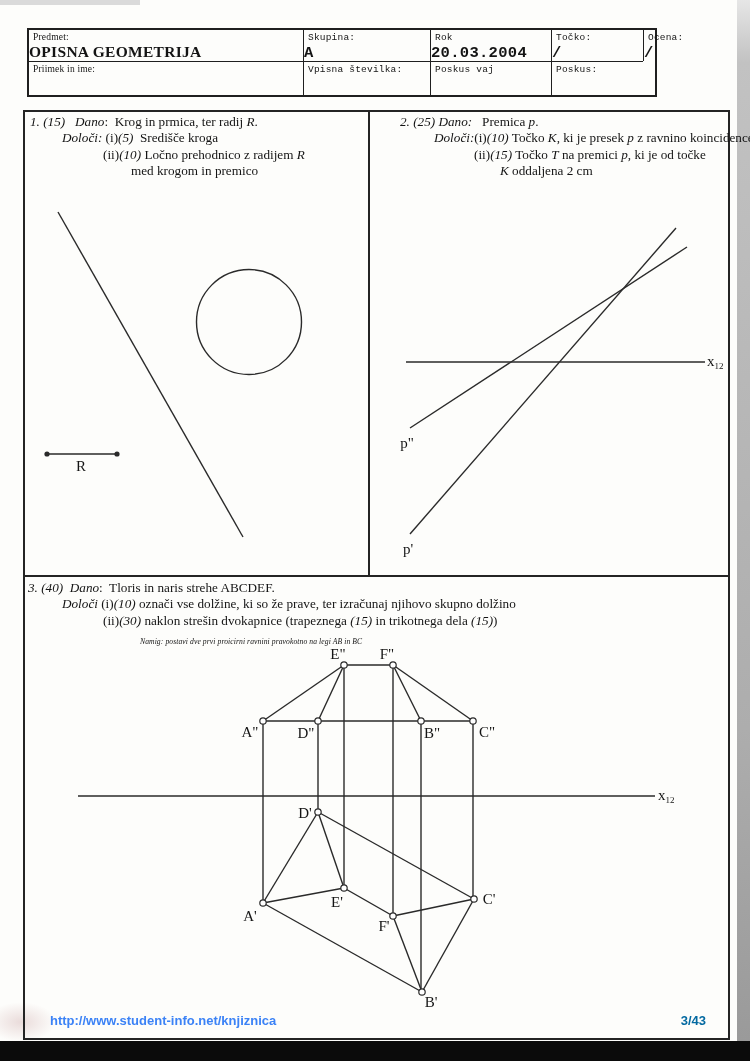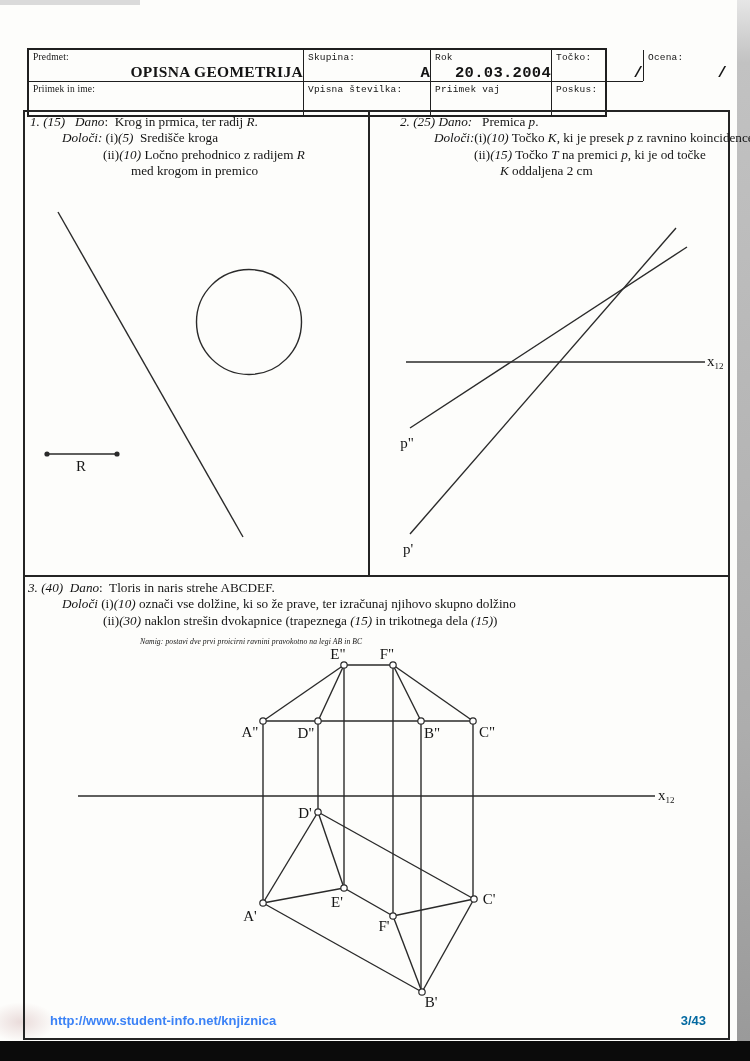--- a/index.html
+++ b/index.html
@@ -11,28 +11,28 @@
   }
   
   .strip-right{position:absolute;right:0;top:0;width:13px;height:1041px;
     background:linear-gradient(#e6e6e6,#c2c2c2 6%,#adadad 70%,#9a9a9a);}
   .band-bottom{position:absolute;left:0;top:1041px;width:750px;height:20px;background:#0b0b0b;}
   .smudge{position:absolute;left:-14px;top:1002px;width:70px;height:40px;border-radius:50%;
     background:radial-gradient(rgba(210,178,178,.45),rgba(210,178,178,0) 70%);}
   .top-sliver{position:absolute;left:0;top:0;width:140px;height:5px;background:#dadada;}
 
   
-  .htable{position:absolute;left:27px;top:28px;width:580px;height:69px;
+  .htable{position:absolute;left:27px;top:28px;width:630px;height:69px;
     border:2px solid #1f1f1f;box-sizing:border-box;display:grid;
-    grid-template-columns:274px 127px 121px 92px 84px;grid-template-rows:31px 36px;margin-top:20px;}
+    grid-template-columns:274px 127px 121px 92px 84px;grid-template-rows:31px 36px;}
   .hcell{position:relative;box-sizing:border-box;display:flex;flex-direction:column;overflow:hidden;}
   .hcell.bl{border-left:1.5px solid #1f1f1f;font-family:Liberation Mono, monospace;}
   .hcell.bt{border-top:1.5px solid #1f1f1f;}
   .hlabel{font-size:9.5px;padding:2px 0 0 4px;letter-spacing:.2px;}
-  .hvalue{font-weight:bold;font-size:15.5px;text-align:right;margin-top:1px;letter-spacing:.3px;}
+  .hvalue{font-weight:bold;font-size:15.5px;text-align:left;margin-top:1px;letter-spacing:.3px;}
   .hvalue2{font-size:7.5px;padding:5px 0 0 4px;letter-spacing:.4px;}
 
   
   .mainbox{position:absolute;left:23px;top:110px;width:707px;height:930px;
     border:2px solid #242424;box-sizing:border-box;background:transparent;}
   .div-v{position:absolute;left:368px;top:111px;width:2px;height:465px;background:#242424;}
   .div-h{position:absolute;left:24px;top:575px;width:705px;height:2px;background:#242424;}
 
   
   .ptext{position:absolute;font-size:13.2px;line-height:16.4px;white-space:pre-wrap;}
@@ -87,21 +87,21 @@
     <span class="hlabel">Ocena:</span>
     <span class="hvalue">/</span>
   </div>
   <div class="hcell bt">
     <span class="hlabel">Priimek in ime:</span>
   </div>
   <div class="hcell bl bt">
     <span class="hlabel">Vpisna številka:</span>
   </div>
   <div class="hcell bl bt">
-    <span class="hlabel">Priimek vaj</span>
+    <span class="hlabel">Poskus vaj</span>
   </div>
   <div class="hcell bl bt">
     <span class="hlabel">Poskus:</span>
   </div>
 </div>
 
 <div class="mainbox"></div>
 <div class="div-v"></div>
 <div class="div-h"></div>
 

